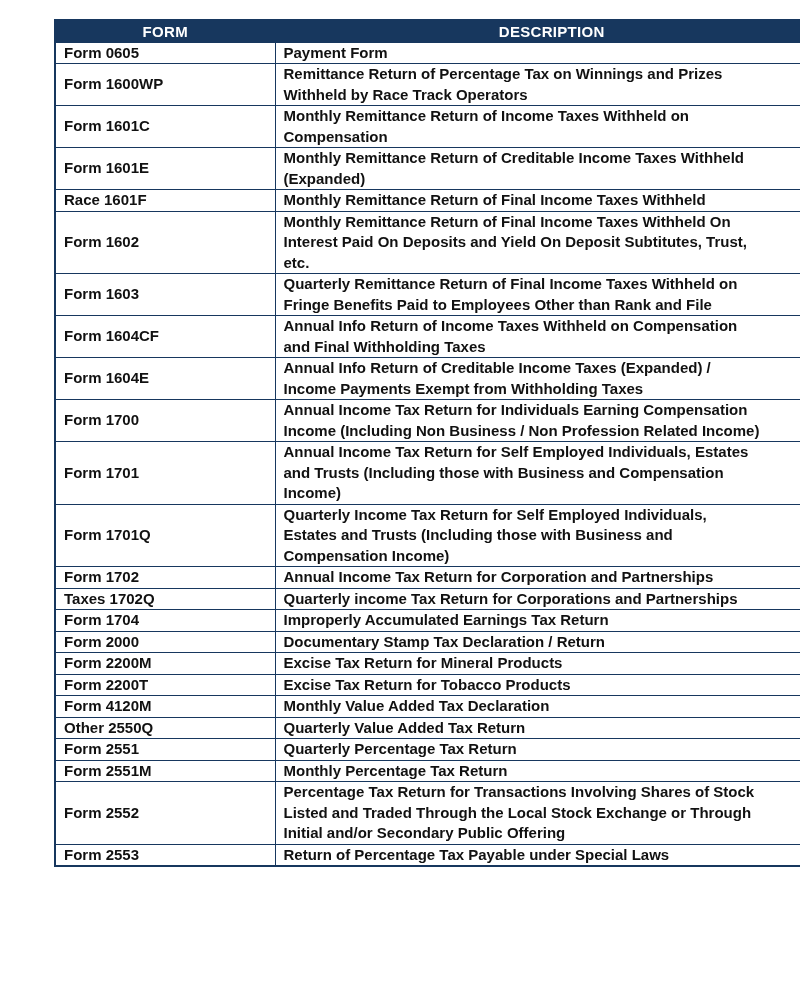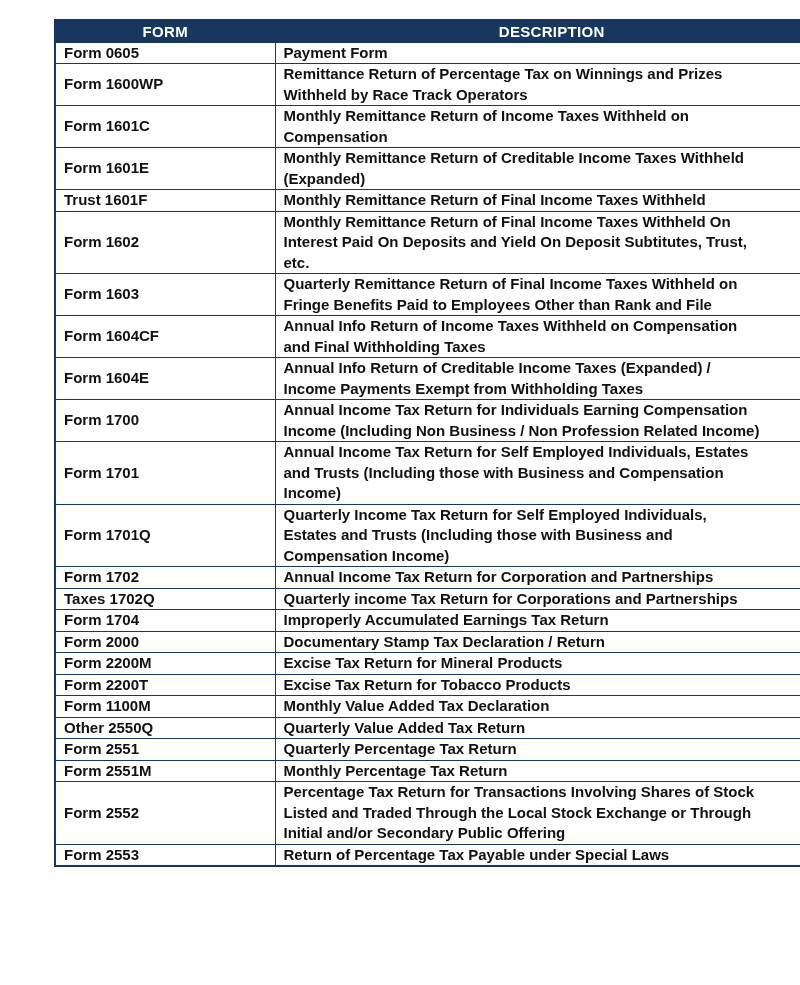--- a/index.html
+++ b/index.html
@@ -96,21 +96,21 @@
 Compensation</td>
   </tr>
 
   <tr>
     <td class="form-cell">Form 1601E</td>
     <td class="desc-cell">Monthly Remittance Return of Creditable Income Taxes Withheld
 (Expanded)</td>
   </tr>
 
   <tr>
-    <td class="form-cell">Trust 1601F</td>
+    <td class="form-cell">Race 1601F</td>
     <td class="desc-cell">Monthly Remittance Return of Final Income Taxes Withheld</td>
   </tr>
 
   <tr>
     <td class="form-cell">Form 1602</td>
     <td class="desc-cell">Monthly Remittance Return of Final Income Taxes Withheld On
 Interest Paid On Deposits and Yield On Deposit Subtitutes, Trust,
 etc.</td>
   </tr>
 
@@ -179,21 +179,21 @@
     <td class="desc-cell">Excise Tax Return for Mineral Products</td>
   </tr>
 
 
   <tr>
     <td class="form-cell">Form 2200T</td>
     <td class="desc-cell">Excise Tax Return for Tobacco Products</td>
   </tr>
 
   <tr>
-    <td class="form-cell">Form 1100M</td>
+    <td class="form-cell">Form 4120M</td>
     <td class="desc-cell">Monthly Value Added Tax Declaration</td>
   </tr>
 
   <tr>
     <td class="form-cell">Other 2550Q</td>
     <td class="desc-cell">Quarterly Value Added Tax Return</td>
   </tr>
 
   <tr>
     <td class="form-cell">Form 2551</td>

